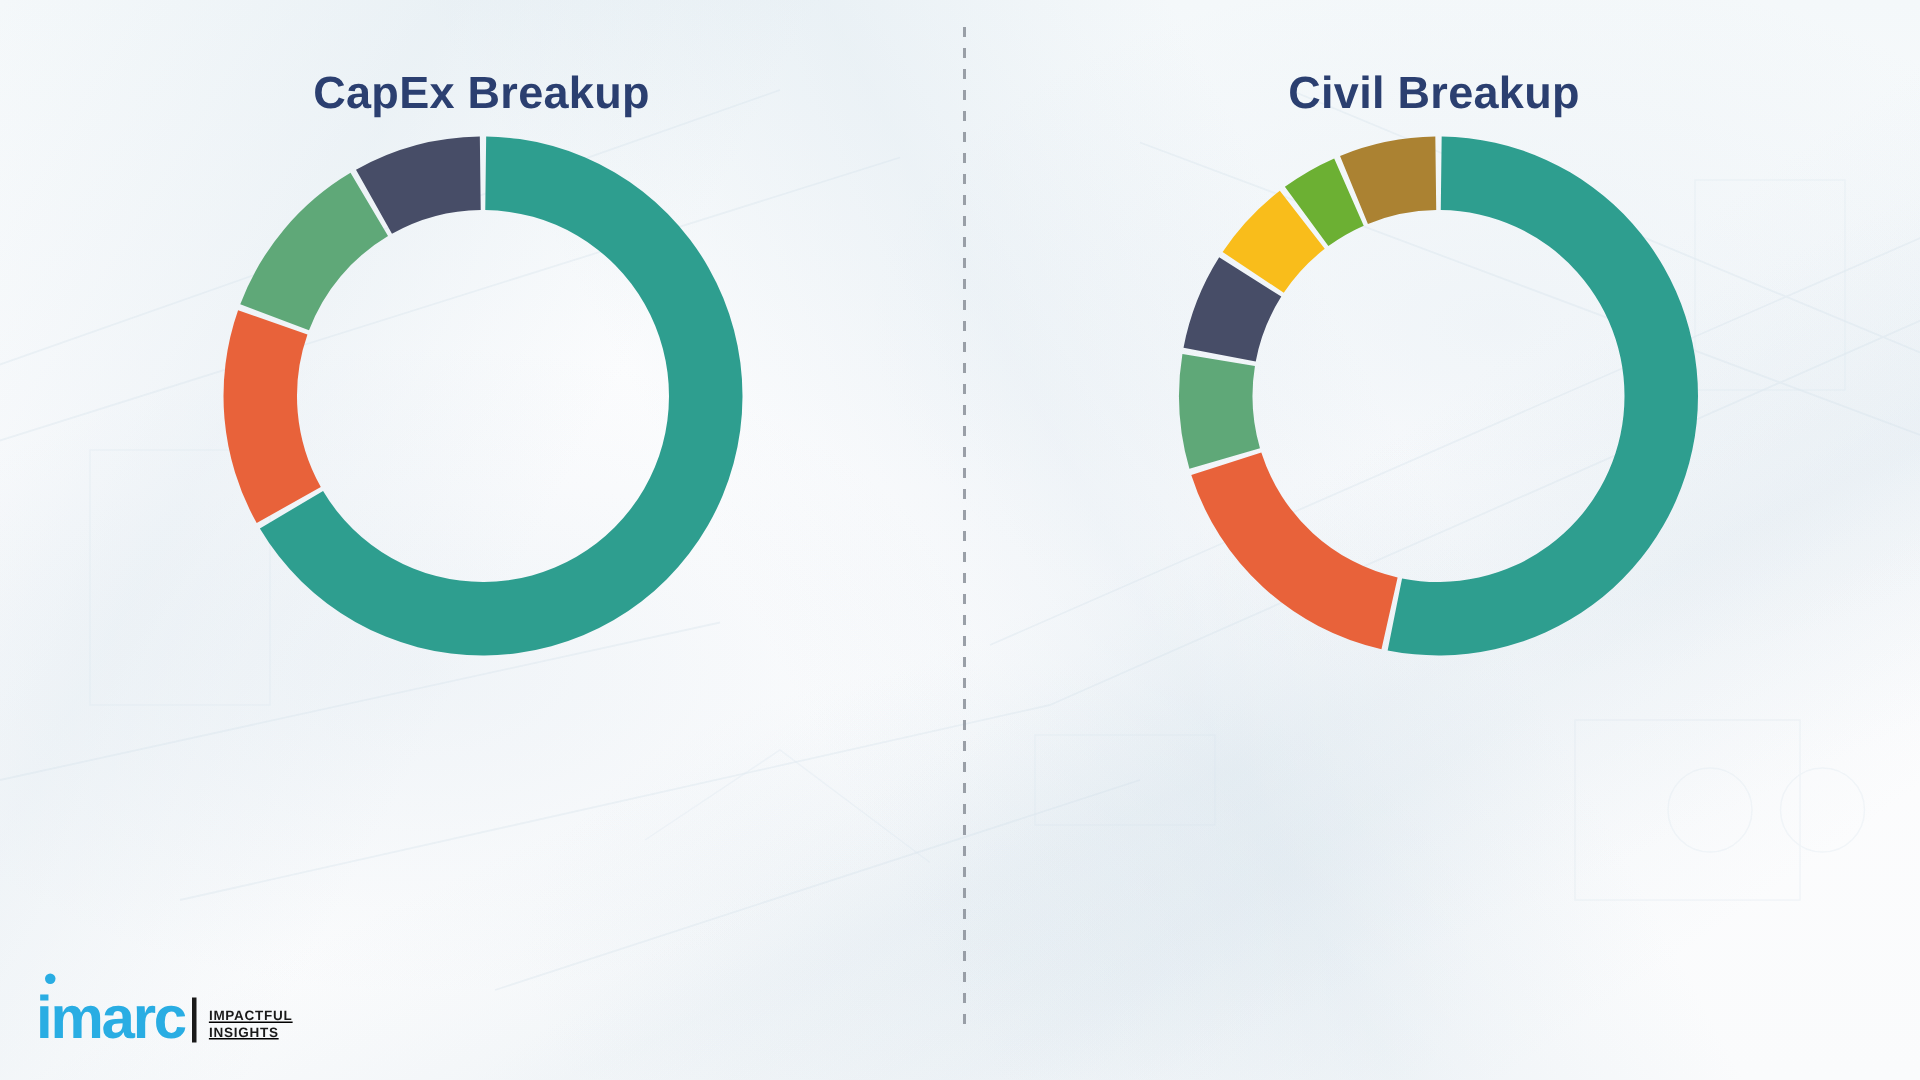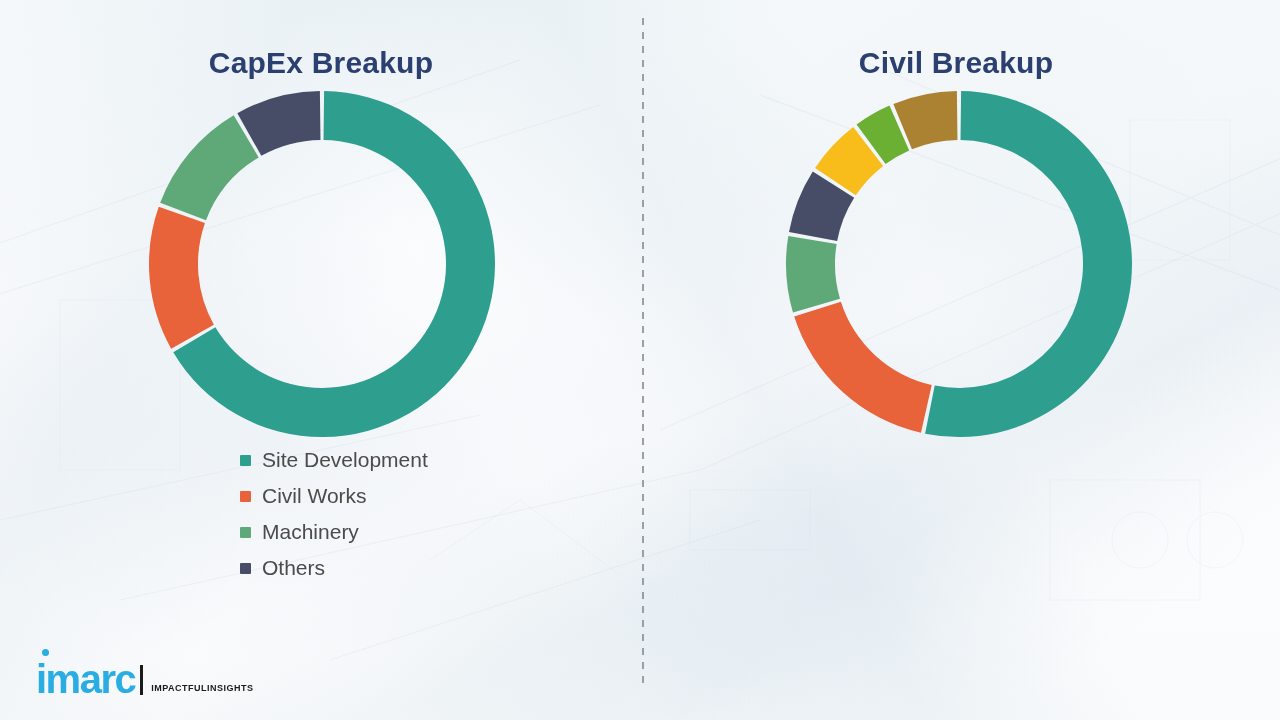--- a/index.html
+++ b/index.html
@@ -117,21 +117,21 @@
   #legend-capex .legend-swatch { margin-right: 11px; }
   .legend-label {
     color: #4b4b4b;
     white-space: nowrap;
   }
   #legend-capex .legend-label { font-size: 21px; }
 
   
   #logo {
     position: absolute;
-    left: 36px;
+    left: 24px;
     bottom: 22px;
     display: flex;
     align-items: flex-end;
   }
   #logo-word {
     position: relative;
     font-size: 40px;
     font-weight: bold;
     color: #29ade3;
     letter-spacing: -1.5px;
@@ -147,23 +147,24 @@
     background: #29ade3;
   }
   #logo-bar {
     width: 3px;
     height: 30px;
     background: #1a1a1a;
     margin: 0 8px 3px 5px;
   }
   #logo-tag {
     display: flex;
-    flex-direction: row;
+    flex-direction: column;
     justify-content: center;
     margin-bottom: 4px;
+    text-decoration: underline;
   }
   #logo-tag span {
     font-size: 9px;
     font-weight: bold;
     color: #1a1a1a;
     letter-spacing: 0.5px;
     line-height: 1.25;
   }
 </style>
 </head>
@@ -206,38 +207,20 @@
       <svg class="donut-svg" viewBox="0 0 352 352">
         <g id="capex-segments">
             <path d="M 178.1135411444978 3.012911048741813 A 173 173 0 1 1 27.245557013740893 264.3239247987078 L 69.3783183219877 239.30732182103912 A 124 124 0 1 0 177.51490810357066 52.00925416210396 Z" fill="#2e9e8f"></path>
             <path d="M 25.132015869243162 260.66316415255045 A 173 173 0 0 1 12.722435376101288 118.82101006061245 L 58.96868200367953 135.01621530356036 A 124 124 0 0 0 67.86341021841706 236.68342401685697 Z" fill="#e8623a"></path>
             <path d="M 14.168182666432926 114.84885202618858 A 173 173 0 0 1 87.67607520129226 27.245557013740864 L 112.69267817896093 69.37831832198768 A 124 124 0 0 0 60.00494017709643 132.16911937137218 Z" fill="#5fa878"></path>
             <path d="M 91.33683584744955 25.132015869243162 A 173 173 0 0 1 173.88645885550218 3.012911048741813 L 174.4850918964293 52.00925416210396 A 124 124 0 0 0 115.31657598314303 67.86341021841707 Z" fill="#474d67"></path>
           </g>
       </svg>
     </div>
 
-    <div class="legend" id="legend-capex">
-        <div class="legend-item">
-          <span class="legend-swatch" style="background: rgb(46, 158, 143);"></span>
-          <span class="legend-label">Site Development</span>
-        </div>
-        <div class="legend-item">
-          <span class="legend-swatch" style="background: rgb(232, 98, 58);"></span>
-          <span class="legend-label">Civil Works</span>
-        </div>
-        <div class="legend-item">
-          <span class="legend-swatch" style="background: rgb(95, 168, 120);"></span>
-          <span class="legend-label">Machinery</span>
-        </div>
-        <div class="legend-item">
-          <span class="legend-swatch" style="background: rgb(71, 77, 103);"></span>
-          <span class="legend-label">Others</span>
-        </div>
-      </div>
   </section>
 
   <section class="panel" id="panel-opex">
 
     <h1 class="panel-title">Civil Breakup</h1>
 
     <div class="donut-wrap">
       <svg class="donut-svg" viewBox="0 0 352 352">
         <g id="opex-segments">
             <path d="M 178.1135411444978 3.012911048741813 A 173 173 0 1 1 142.10131704604441 345.64633592856404 L 151.7026781139278 297.59621765978 A 124 124 0 1 0 177.51490810357066 52.00925416210396 Z" fill="#2e9e8f"></path>

